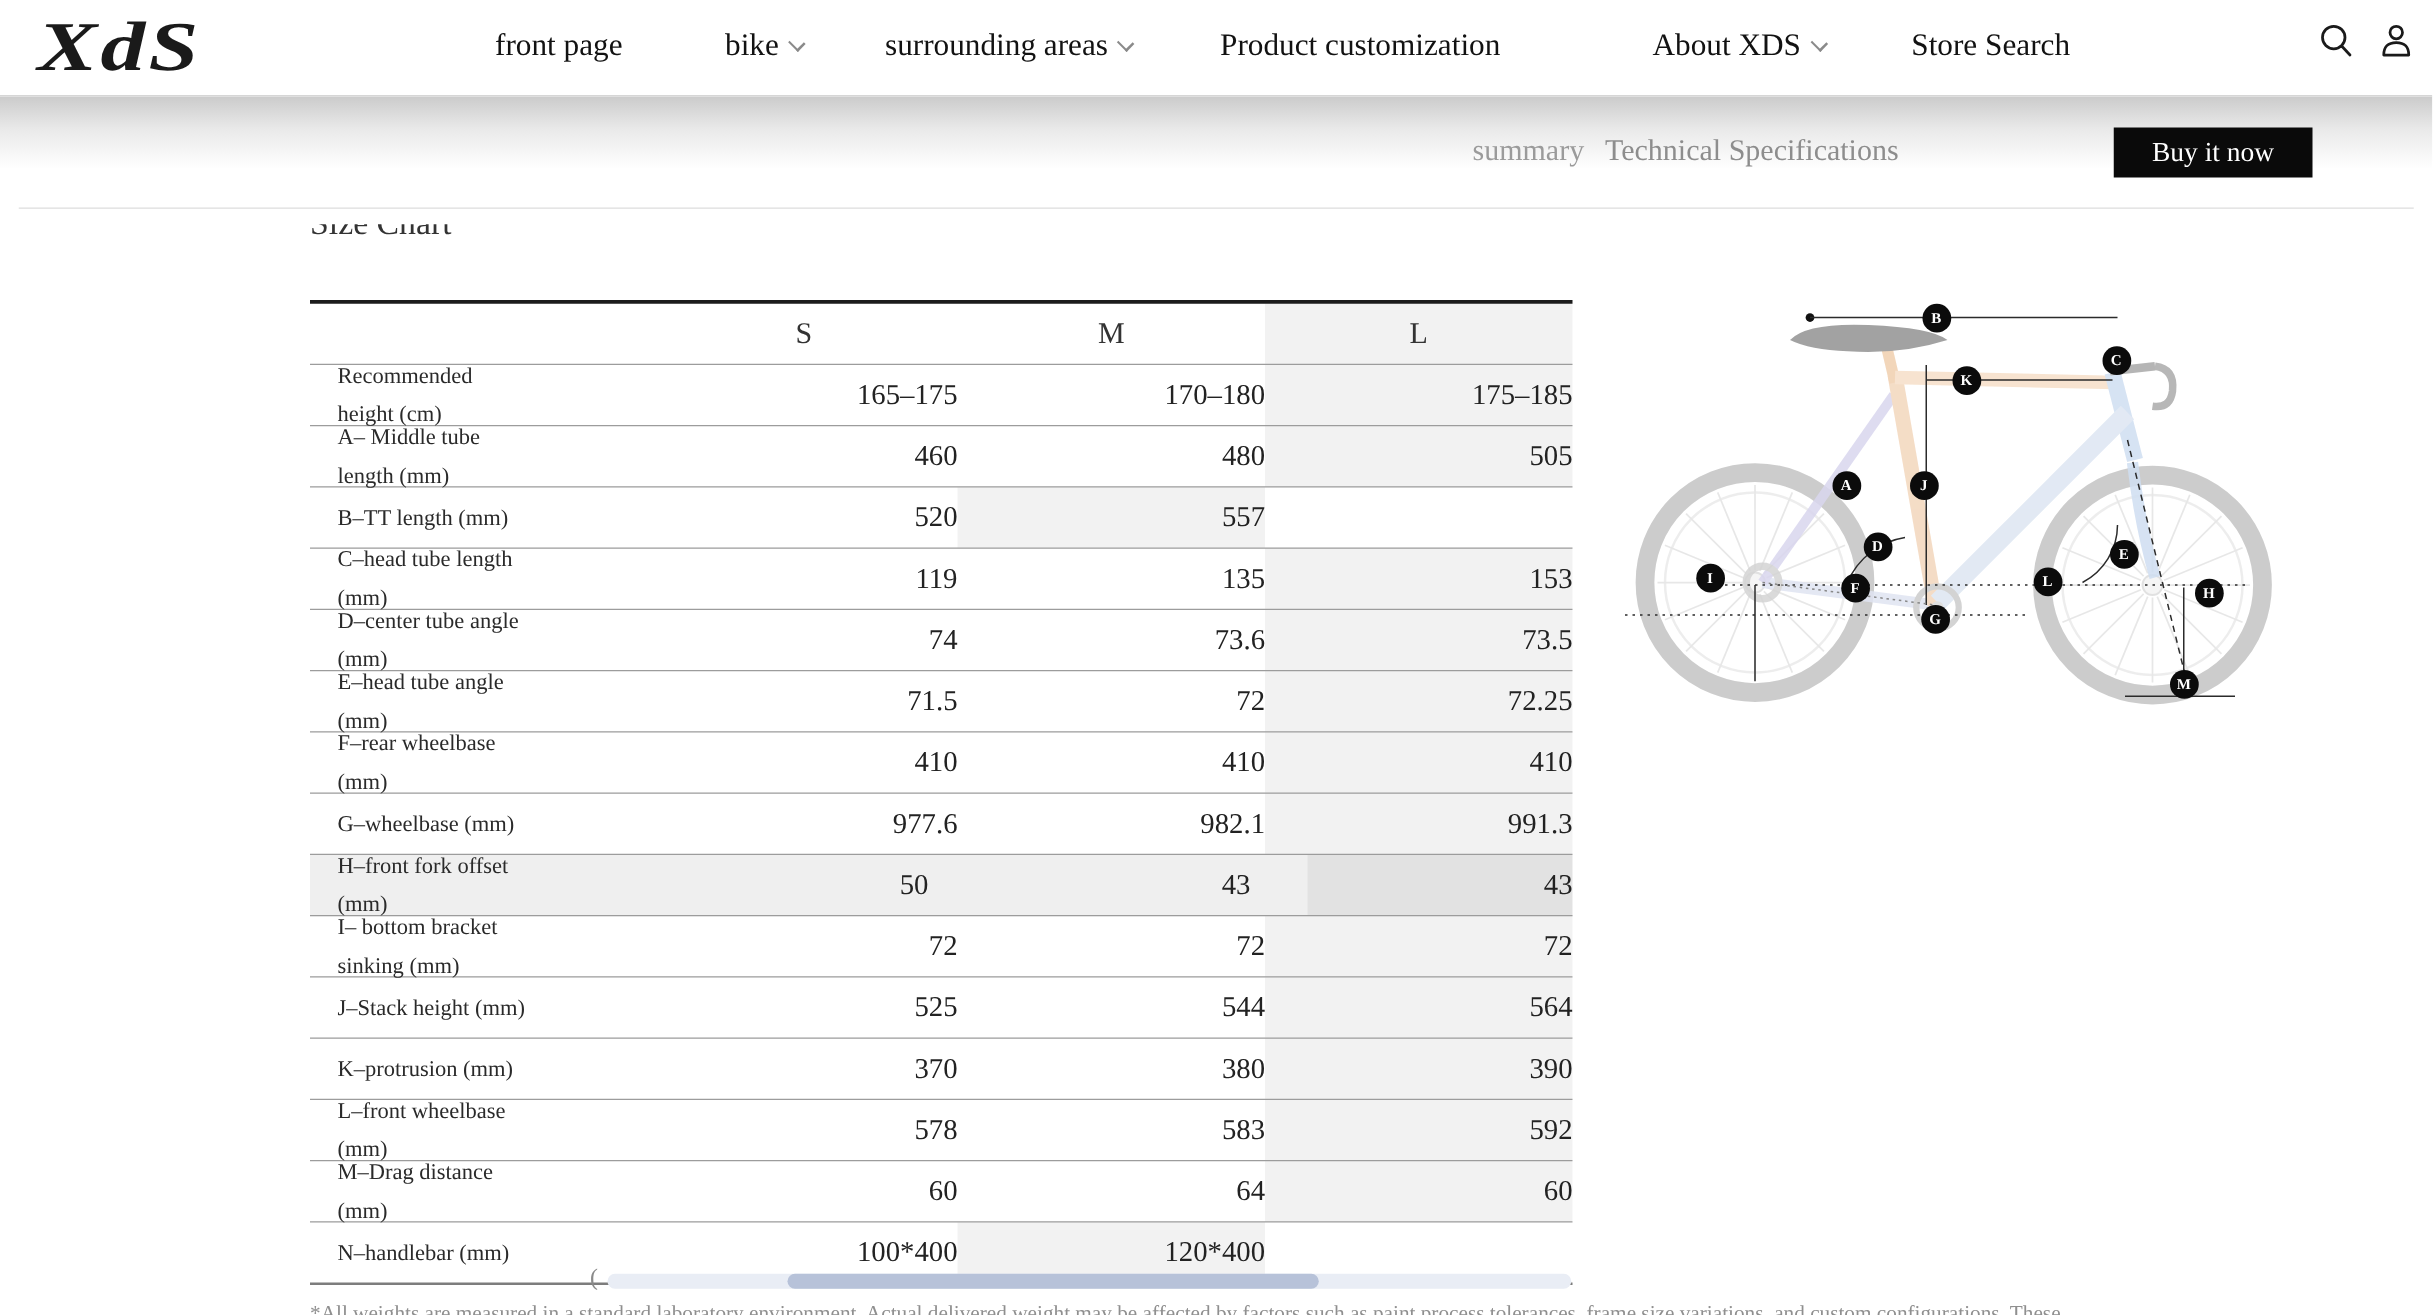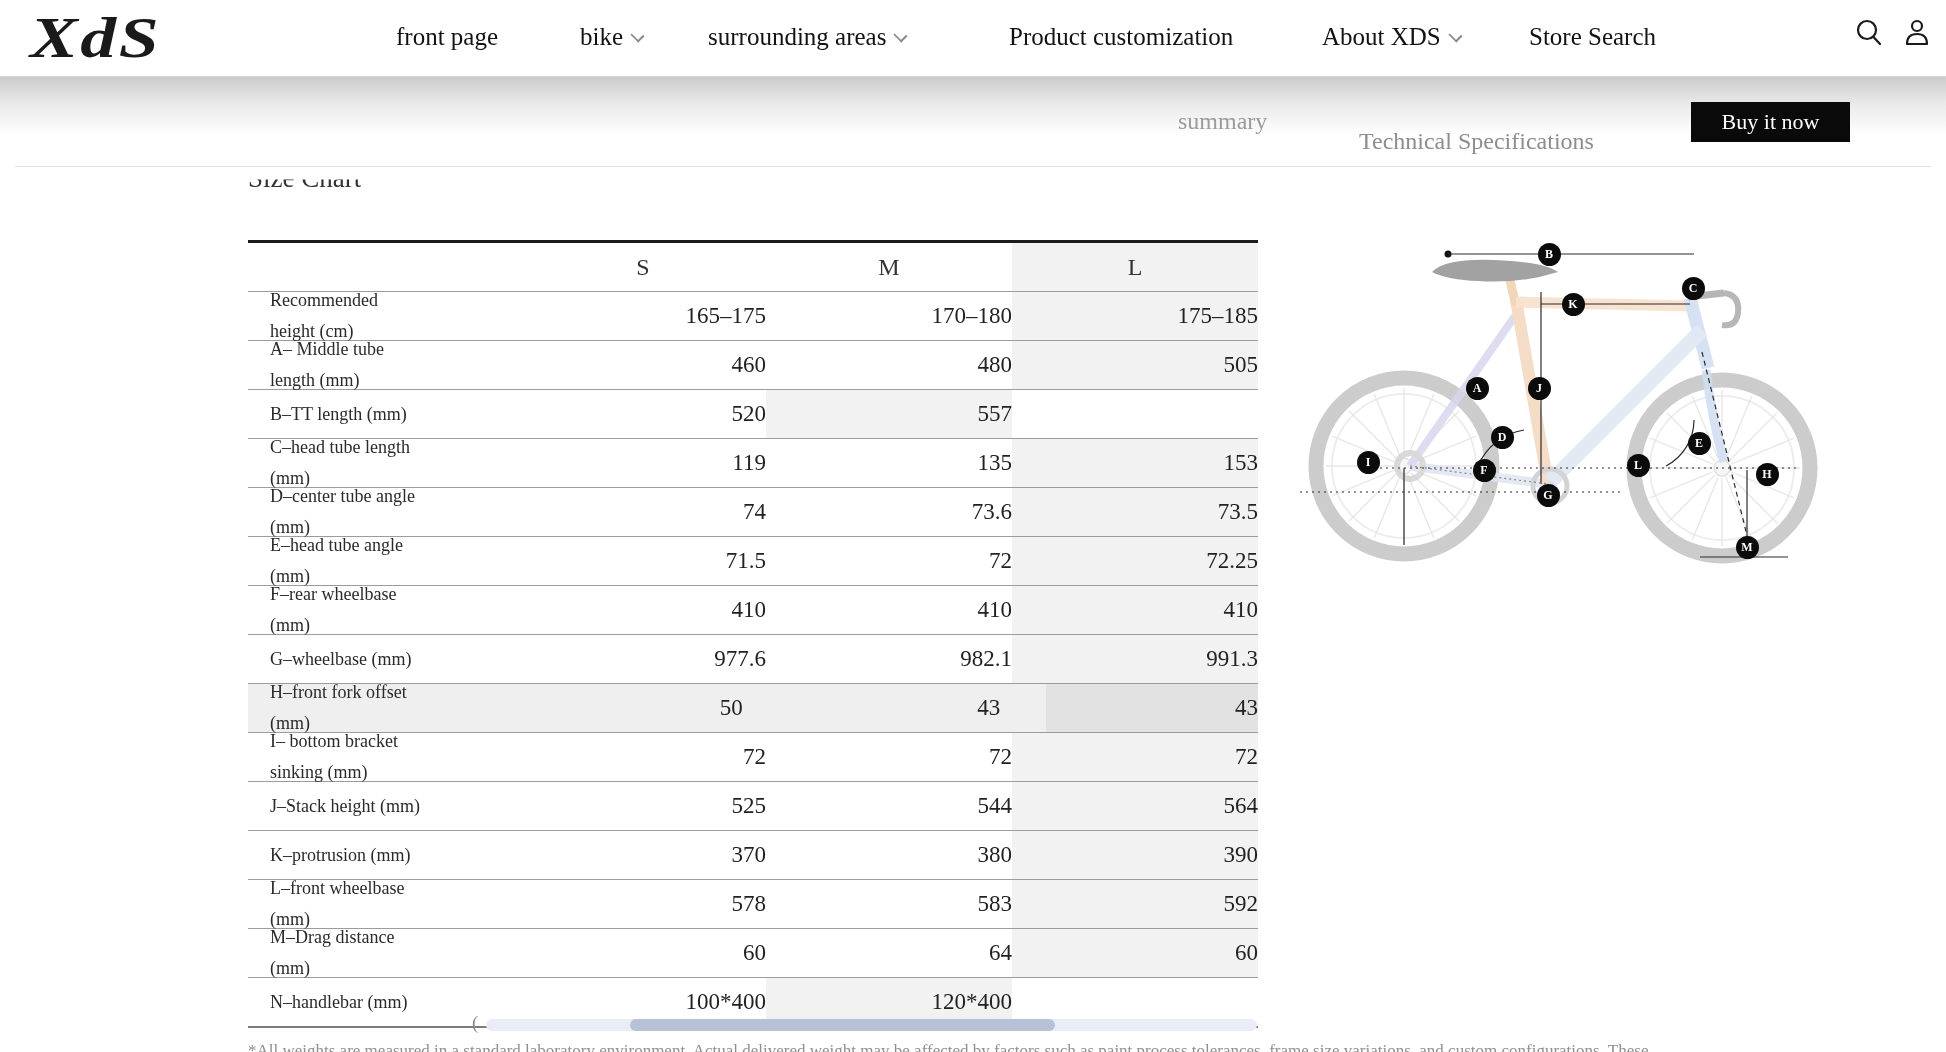--- a/index.html
+++ b/index.html
@@ -5,31 +5,31 @@
   html,body{margin:0;padding:0;background:#fff;}
   .stage{position:relative;width:1946px;height:1052px;overflow:hidden;background:#fff;
          font-family:Liberation Serif, serif;color:#1a1a1a;}
 
   
   .topnav{position:absolute;left:0;top:0;width:1946px;height:76px;background:#fff;
           border-bottom:1px solid #d6d6d6;z-index:30;}
   .logo{position:absolute;left:30px;top:6px;font-size:56px;font-weight:900;font-style:italic;
         letter-spacing:2px;transform:scaleX(1.28);transform-origin:left center;cursor:pointer;}
   .navitem{position:absolute;top:23px;font-size:25px;color:#121212;white-space:nowrap;cursor:pointer;}
-  .ni0{left:396px;} .ni1{left:580px;} .ni2{left:708px;} .ni3{left:1009px;text-align:center;} .ni4{left:1322px;} .ni5{left:1529px;}
+  .ni0{left:396px;} .ni1{left:580px;} .ni2{left:708px;} .ni3{left:976px;text-align:center;} .ni4{left:1322px;} .ni5{left:1529px;}
   .chev{display:inline-block;width:9px;height:9px;border-right:2px solid #8a8a8a;border-bottom:2px solid #8a8a8a;
         transform:rotate(45deg) scaleY(.8);margin-left:9px;vertical-align:4px;}
   .navicon{position:absolute;top:16px;width:34px;height:34px;cursor:pointer;}
   .icn-search{left:1852px;} .icn-user{left:1900px;}
 
   
   .shadow-band{position:absolute;left:0;top:77px;width:1946px;height:58px;
                background:linear-gradient(180deg,#cbcbcb 0%,#e9e9e9 45%,#ffffff 100%);z-index:20;}
   .ptab{position:absolute;top:108px;font-size:24px;color:#9b9b9b;white-space:nowrap;cursor:pointer;z-index:25;}
-  .ptab-summary{left:1178px;} .ptab-specs{left:1359px;color:#8d8d8d;margin-top:20px;}
+  .ptab-summary{left:1178px;} .ptab-specs{left:1284px;color:#8d8d8d;}
   .buy-btn{position:absolute;left:1691px;top:102px;width:159px;height:40px;background:#0a0a0a;color:#fff;
            font-size:22px;text-align:center;line-height:40px;cursor:pointer;z-index:25;}
 
   
   .sticky-line{position:absolute;left:15px;top:166px;width:1916px;height:1px;background:#dddddd;z-index:4;}
   .section-title{position:absolute;left:248px;top:141px;font-size:27px;color:#333;font-weight:400;
                  clip-path:inset(16px 0 0 0);z-index:5;white-space:nowrap;}
 
   
   .size-table{position:absolute;left:248px;top:240px;width:1010px;border-top:3px solid #1c1c1c;

